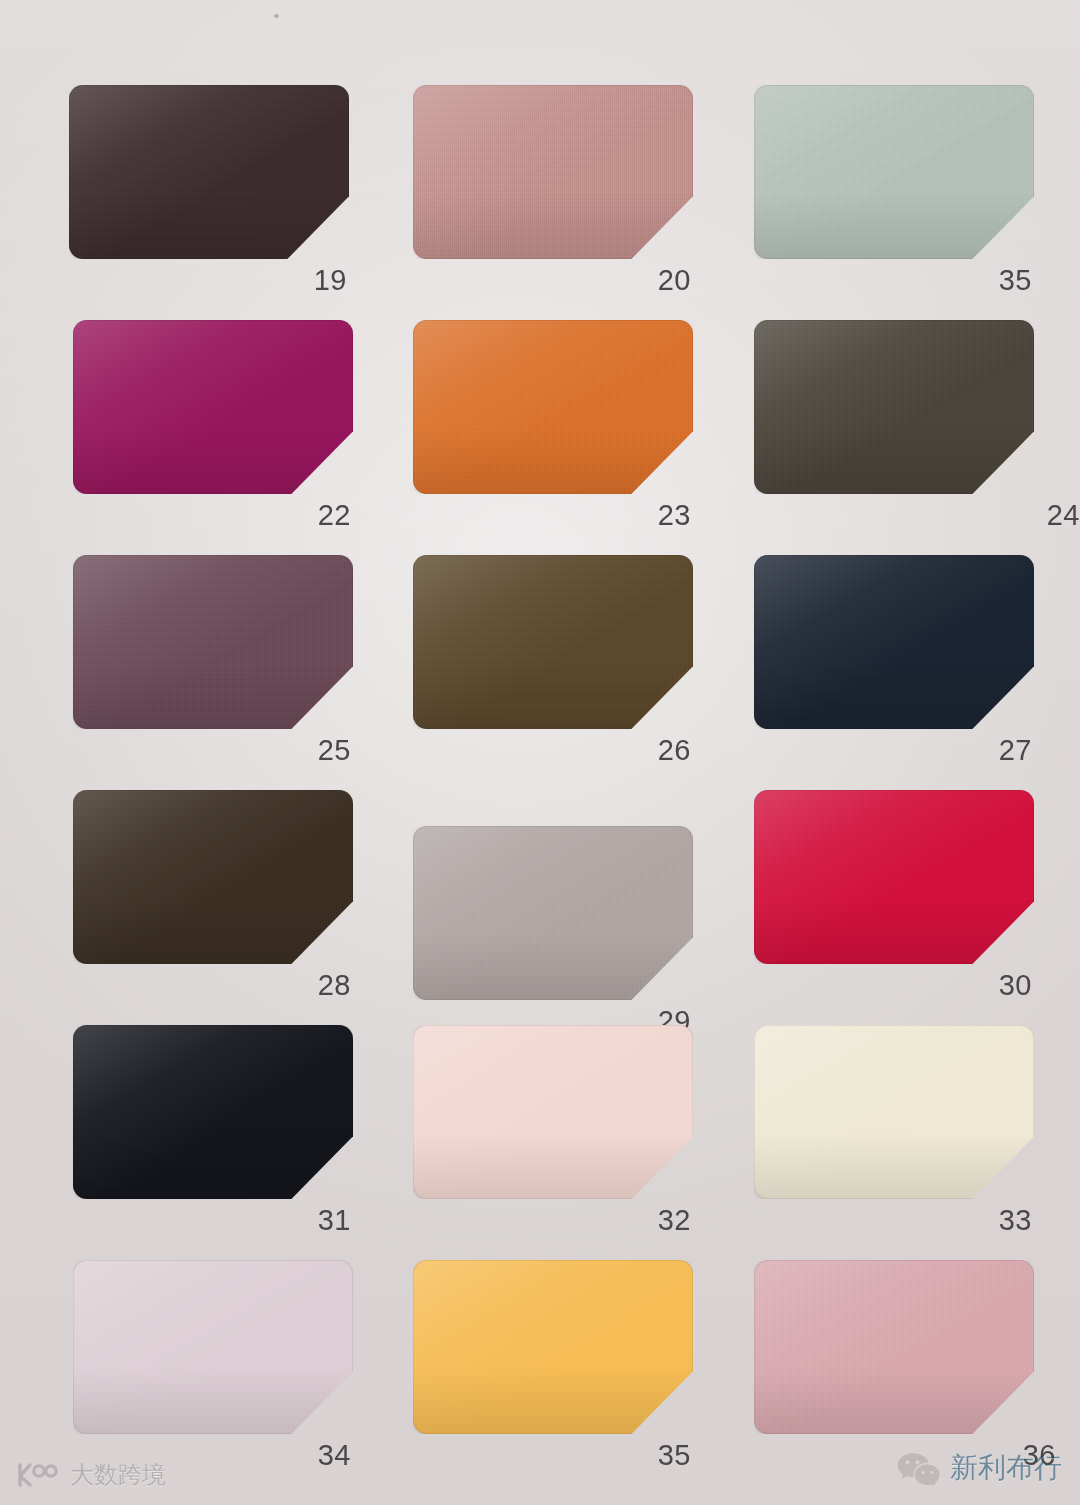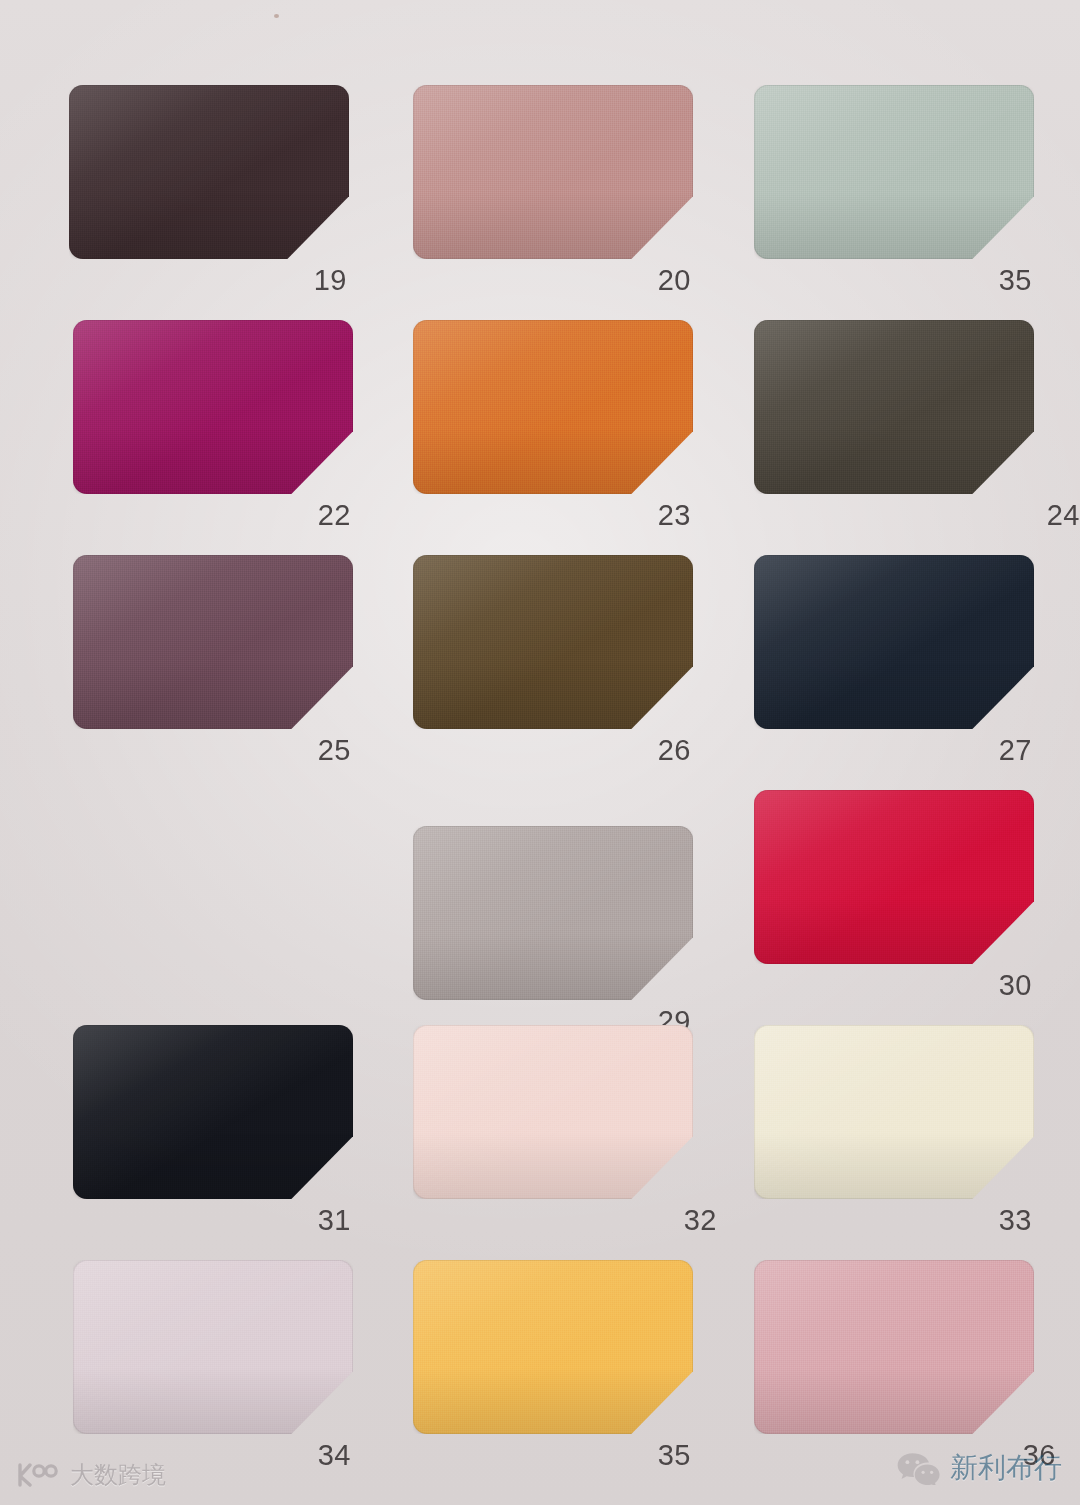--- a/index.html
+++ b/index.html
@@ -215,20 +215,28 @@
       <div class="chip-number">26</div>
     </div>
     <div class="swatch-cell" style="left: 754px; top: 555px;">
       <div class="chip" style="background: rgb(27, 36, 49);">
         <div class="tex"></div>
         <div class="sheen"></div>
         <div class="edge"></div>
       </div>
       <div class="chip-number">27</div>
     </div>
+    <div class="swatch-cell" style="left: 73px; top: 790px;">
+      <div class="chip" style="background: rgb(60, 47, 34);">
+        <div class="tex"></div>
+        <div class="sheen"></div>
+        <div class="edge"></div>
+      </div>
+      <div class="chip-number">28</div>
+    </div>
     <div class="swatch-cell" style="left: 413px; top: 826px;">
       <div class="chip" style="background: rgb(176, 166, 164);">
         <div class="tex"></div>
         <div class="sheen"></div>
         <div class="edge"></div>
       </div>
       <div class="chip-number">29</div>
     </div>
     <div class="swatch-cell" style="left: 754px; top: 790px;">
       <div class="chip" style="background: rgb(210, 16, 58);">
@@ -239,21 +247,21 @@
       <div class="chip-number">30</div>
     </div>
     <div class="swatch-cell" style="left: 73px; top: 1025px;">
       <div class="chip" style="background: rgb(20, 22, 29);">
         <div class="tex"></div>
         <div class="sheen"></div>
         <div class="edge"></div>
       </div>
       <div class="chip-number">31</div>
     </div>
-    <div class="swatch-cell" style="left: 413px; top: 1025px; padding-left: 26px;">
+    <div class="swatch-cell" style="left: 413px; top: 1025px;">
       <div class="chip" style="background: rgb(242, 216, 210);">
         <div class="tex"></div>
         <div class="sheen"></div>
         <div class="edge"></div>
       </div>
       <div class="chip-number">32</div>
     </div>
     <div class="swatch-cell" style="left: 754px; top: 1025px;">
       <div class="chip" style="background: rgb(239, 233, 212);">
         <div class="tex"></div>

